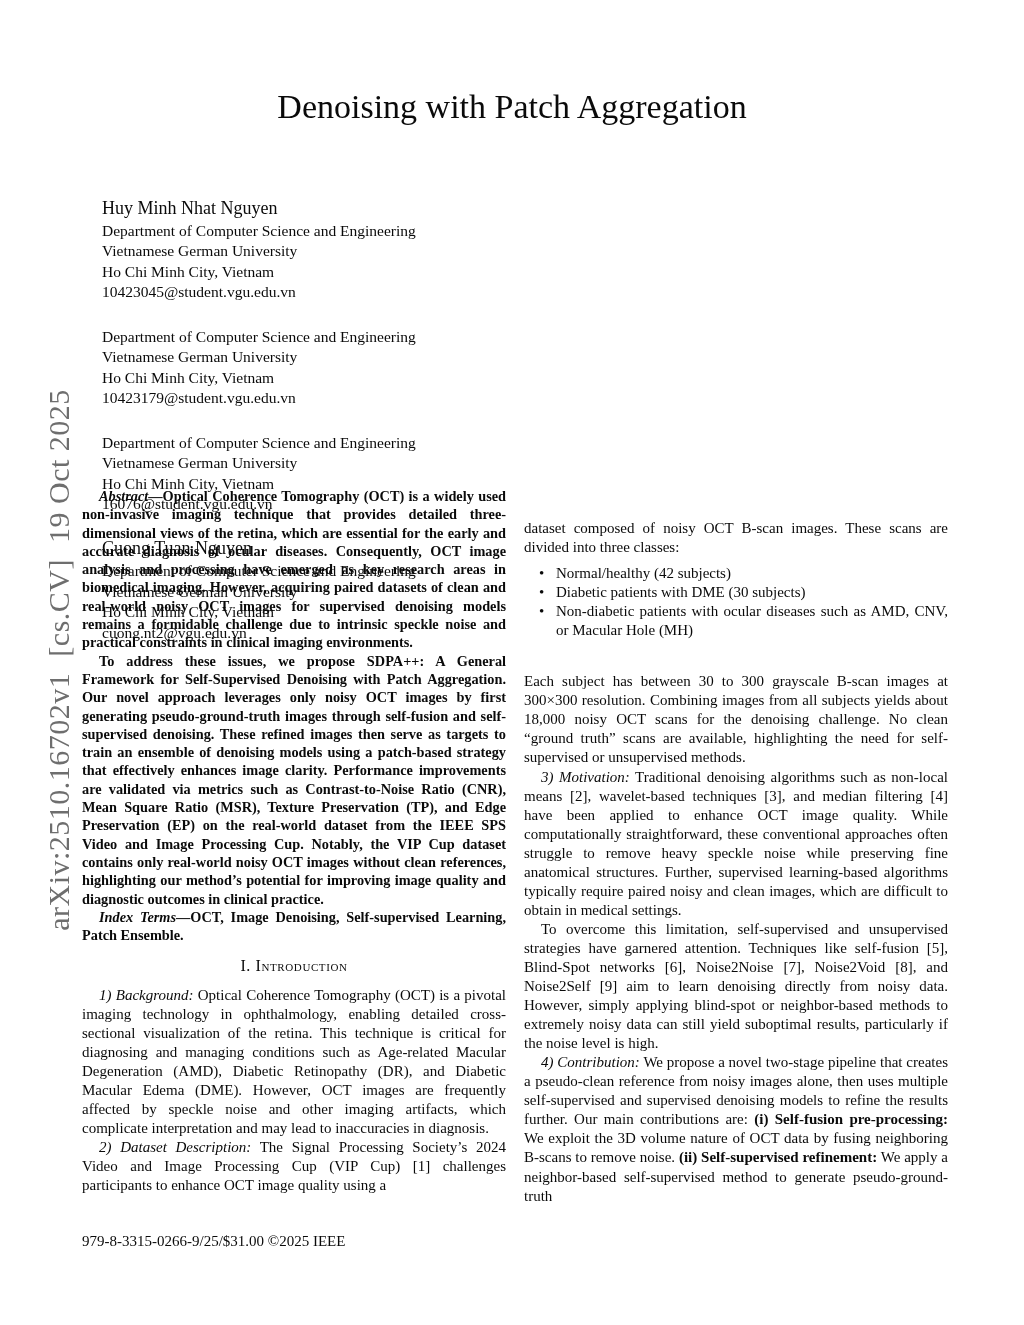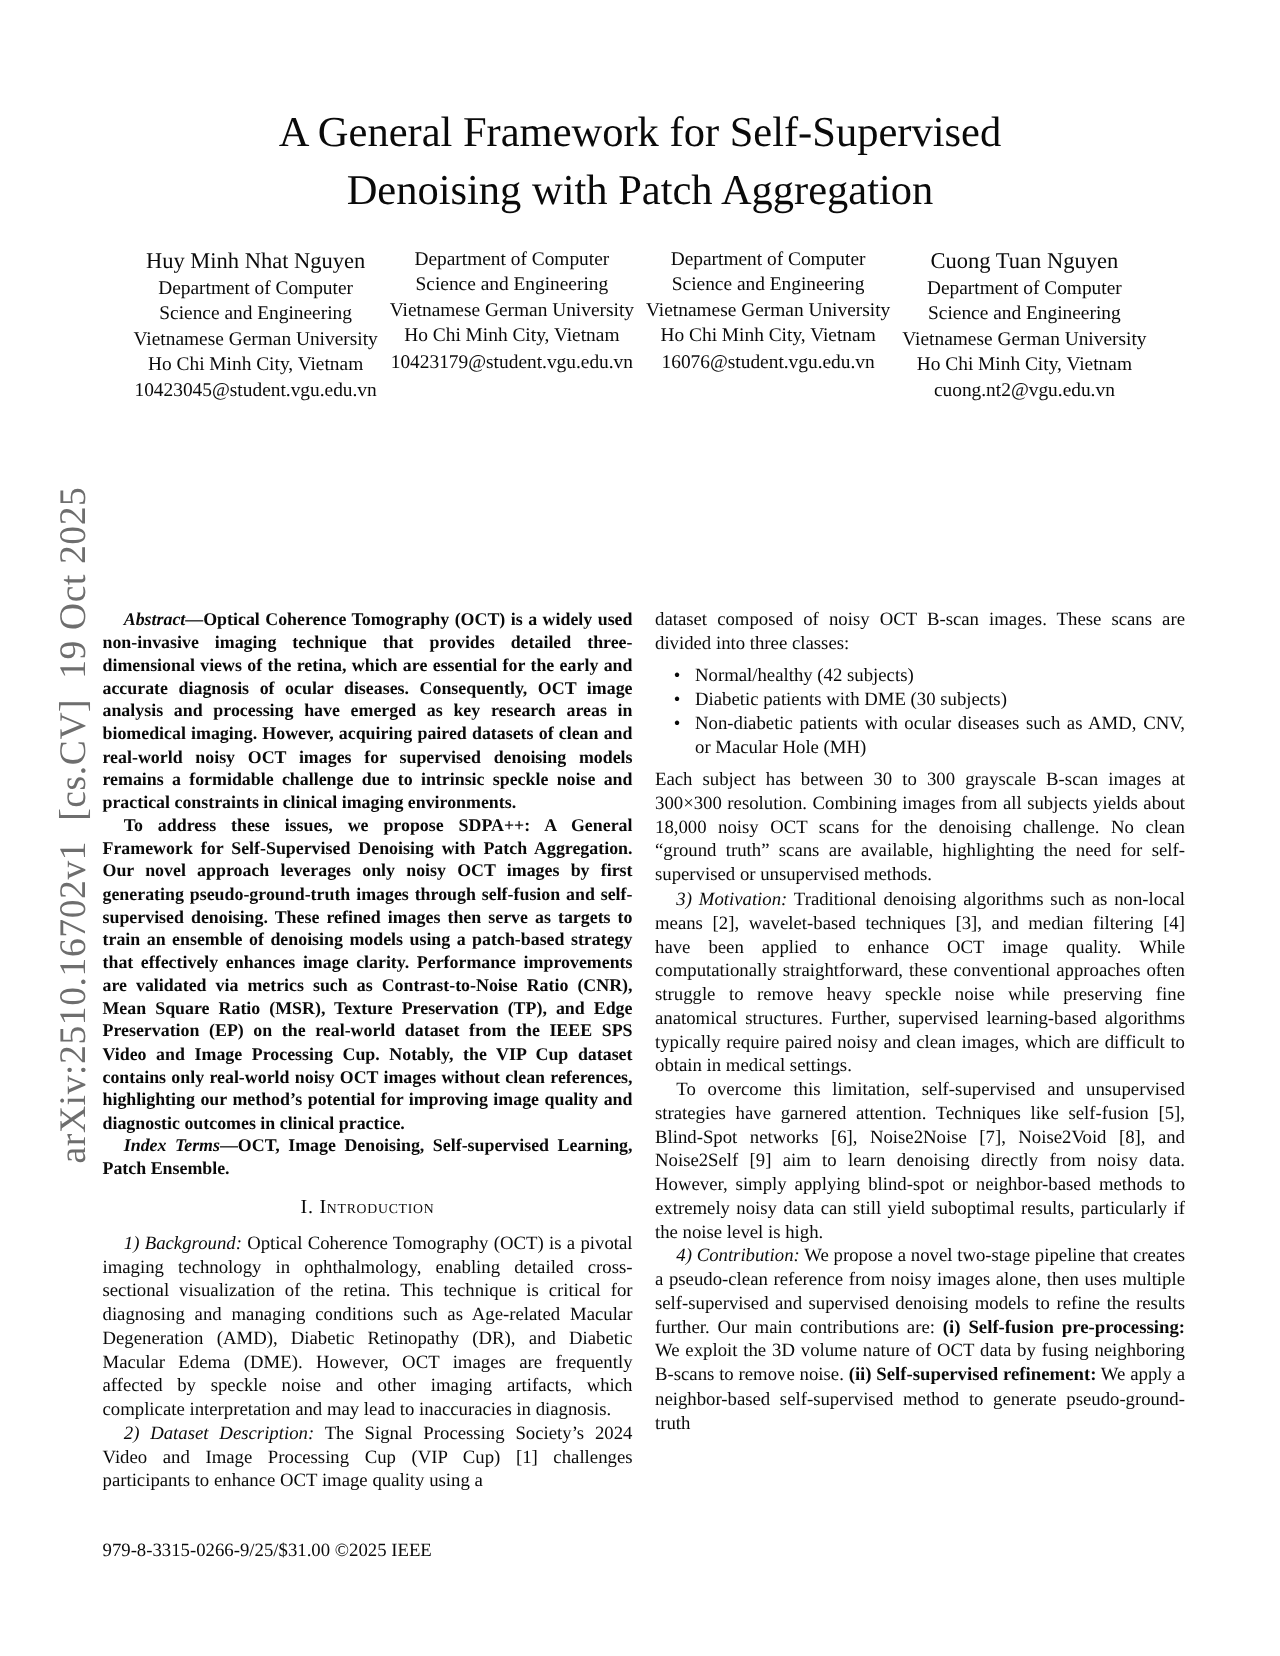--- a/index.html
+++ b/index.html
@@ -29,41 +29,41 @@
     top: 84px; left: 0; width: 100%;
     text-align: center;
     font-size: 34px;
     line-height: 1.35;
   }
 
   .authors {
     position: absolute;
     top: 198px; left: 102px; width: 820px;
     display: grid;
-    grid-template-columns: 1fr 1fr 1fr 1fr;
+    grid-template-columns: 1fr;
     row-gap: 24px;
-    text-align: center;
+    text-align: left;
   }
   .author-name { font-size: 18px; margin-bottom: 2px; }
   .author-line { font-size: 15.5px; line-height: 1.32; }
   .italic { }
 
   .body-cols {
     position: absolute;
     top: 487px; left: 82px; width: 866px;
     display: flex; gap: 18px;
   }
   .col {
     width: 424px;
     font-size: 15px;
     line-height: 1.27;
     text-align: justify;
   }
   .para { margin: 0; text-indent: 17px; }
-  .para.noindent { text-indent: 0; }
+  .para.noindent { text-indent: 0; margin-top: 32px; }
   .abstract { font-weight: bold; font-size: 14.3px; line-height: 1.28; }
   .s-b { font-weight: bold; }
   .s-i { font-style: italic; }
   .s-bi { font-weight: bold; font-style: italic; }
 
   .section-heading {
     text-align: center;
     font-variant: small-caps;
     font-size: 16px;
     letter-spacing: 0.6px;
@@ -82,21 +82,20 @@
   }
 </style>
 </head>
 <body>
 
 <div class="page">
 
   <div class="arxiv-sidebar">arXiv:2510.16702v1  [cs.CV]  19 Oct 2025</div>
 
   <div class="title">
-    <div>A General Framework for Self-Supervised</div>
     <div>Denoising with Patch Aggregation</div>
   </div>
 
   <div class="authors">
 
     <div class="author">
       <div class="author-name">Huy Minh Nhat Nguyen</div>
       <div class="author-line italic">Department of Computer Science and Engineering</div>
       <div class="author-line italic">Vietnamese German University</div>
       <div class="author-line">Ho Chi Minh City, Vietnam</div>

